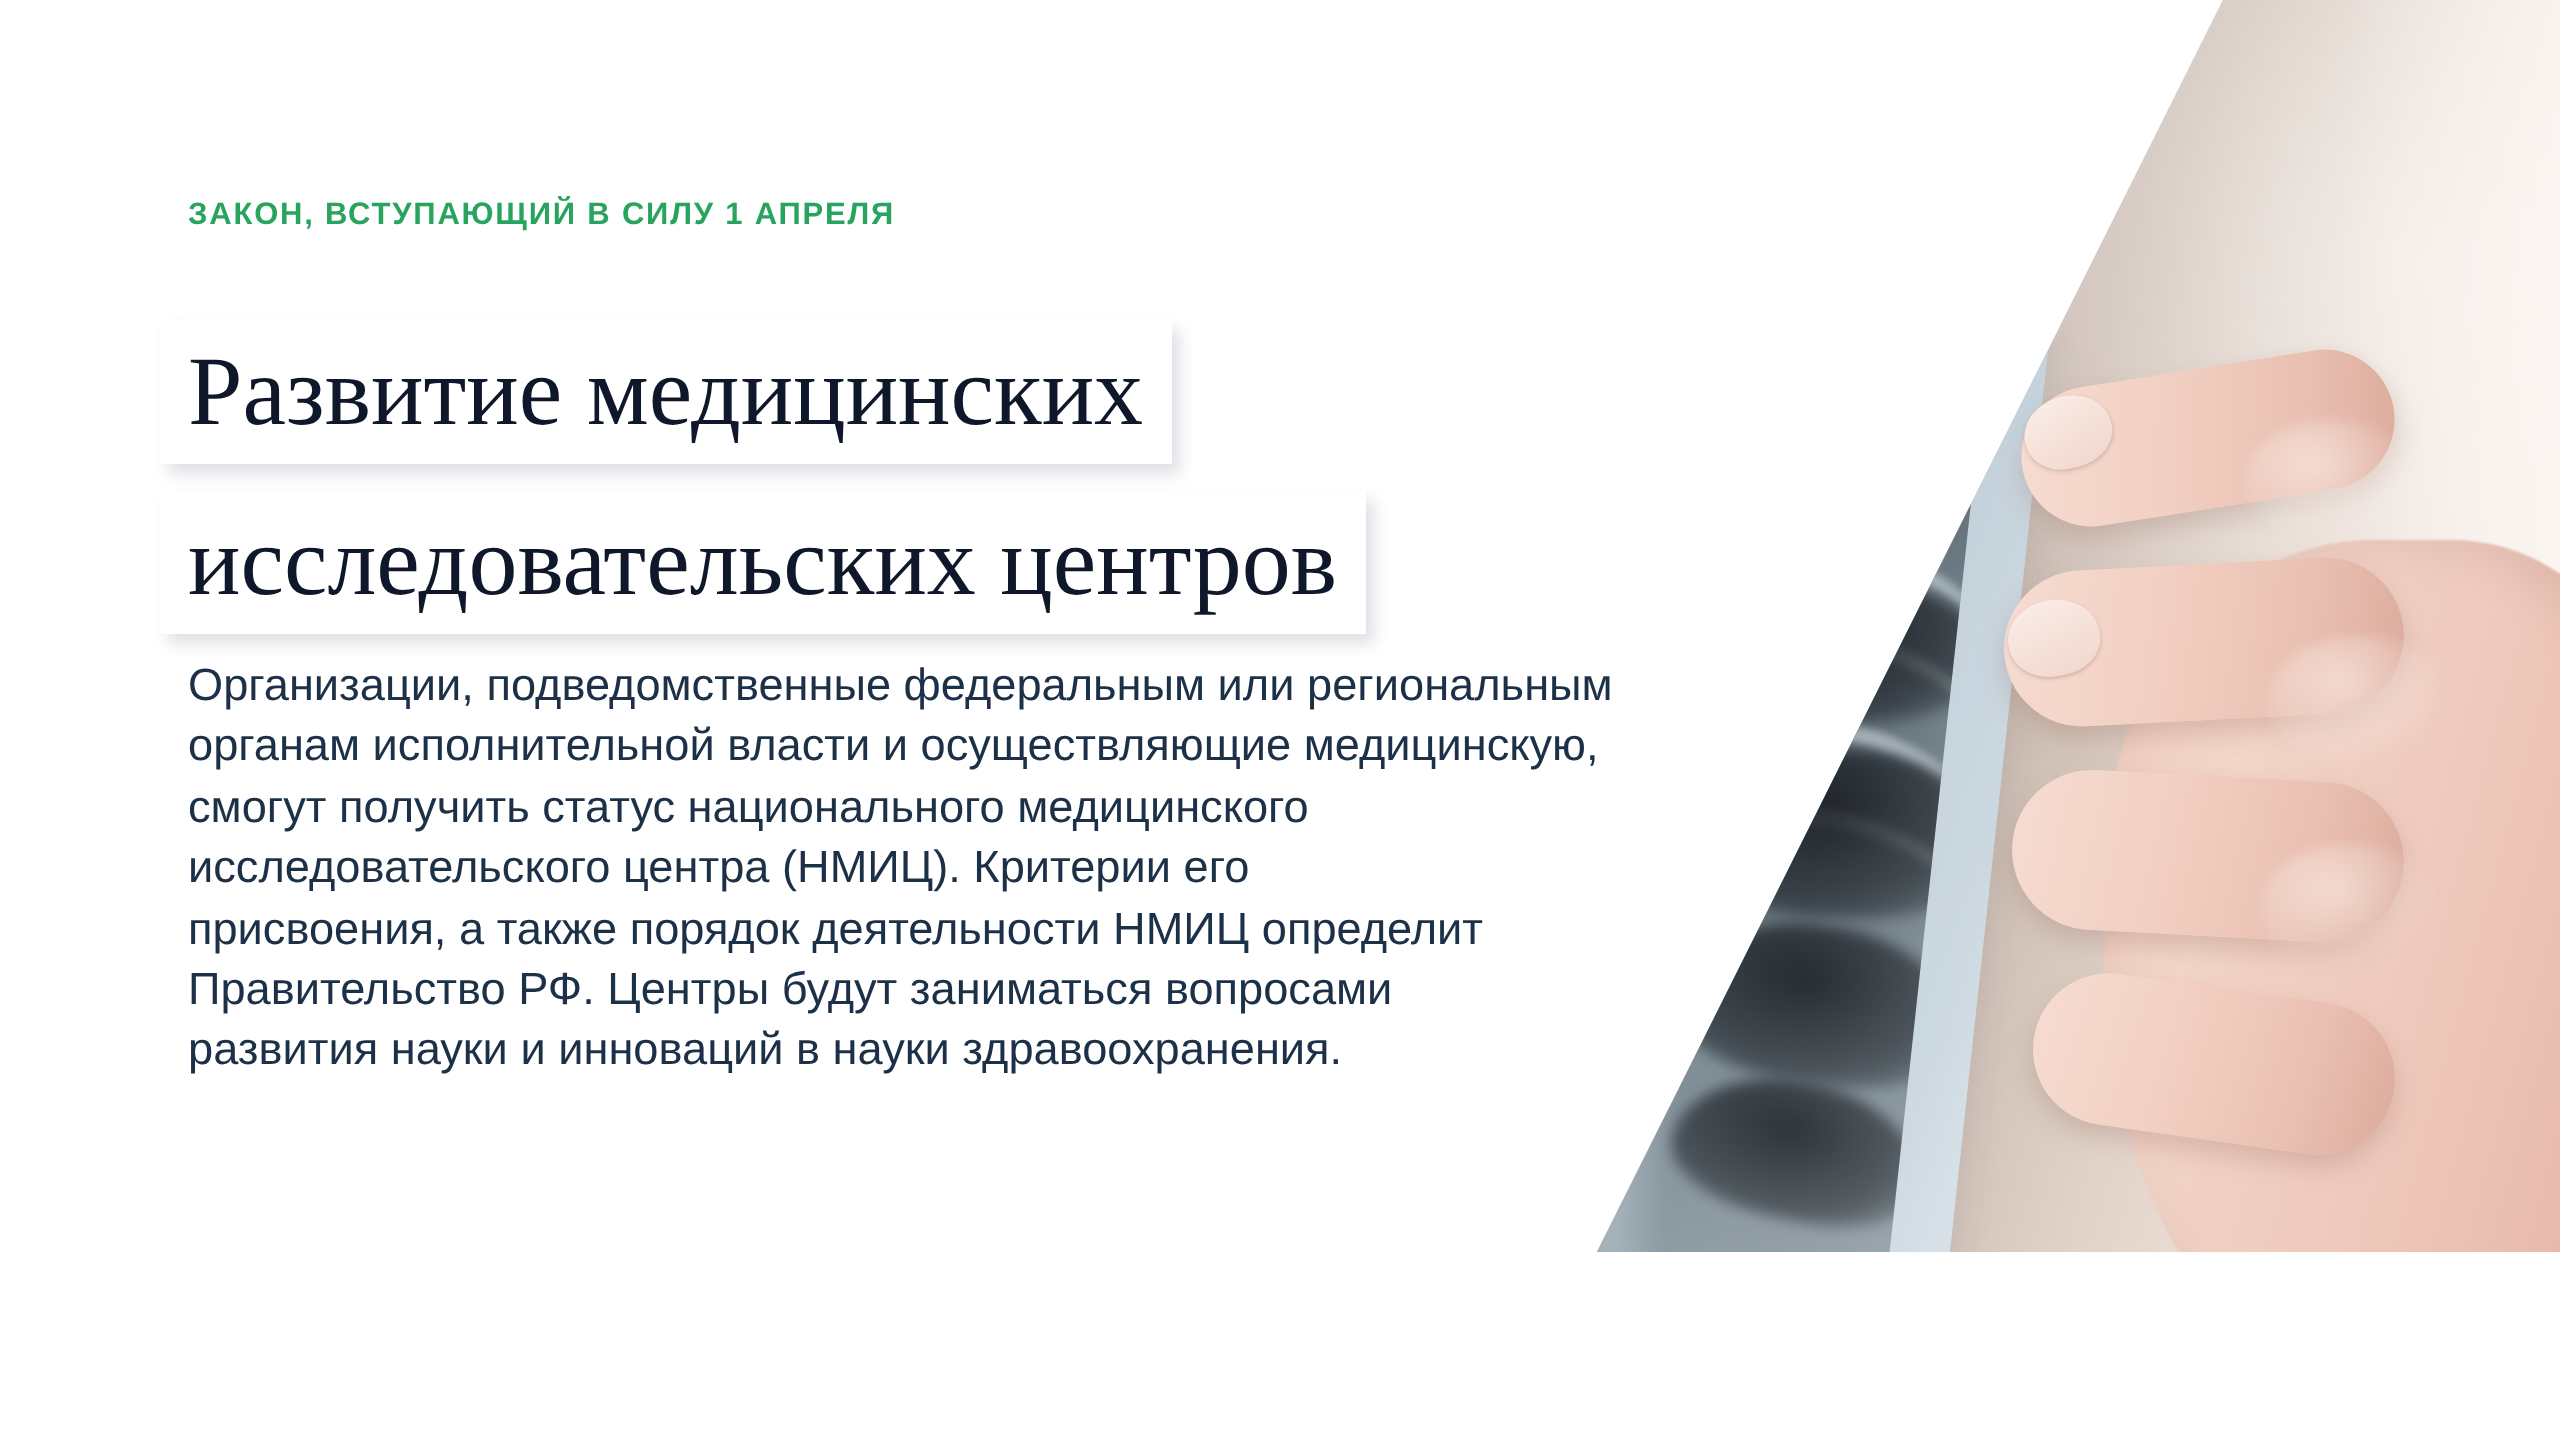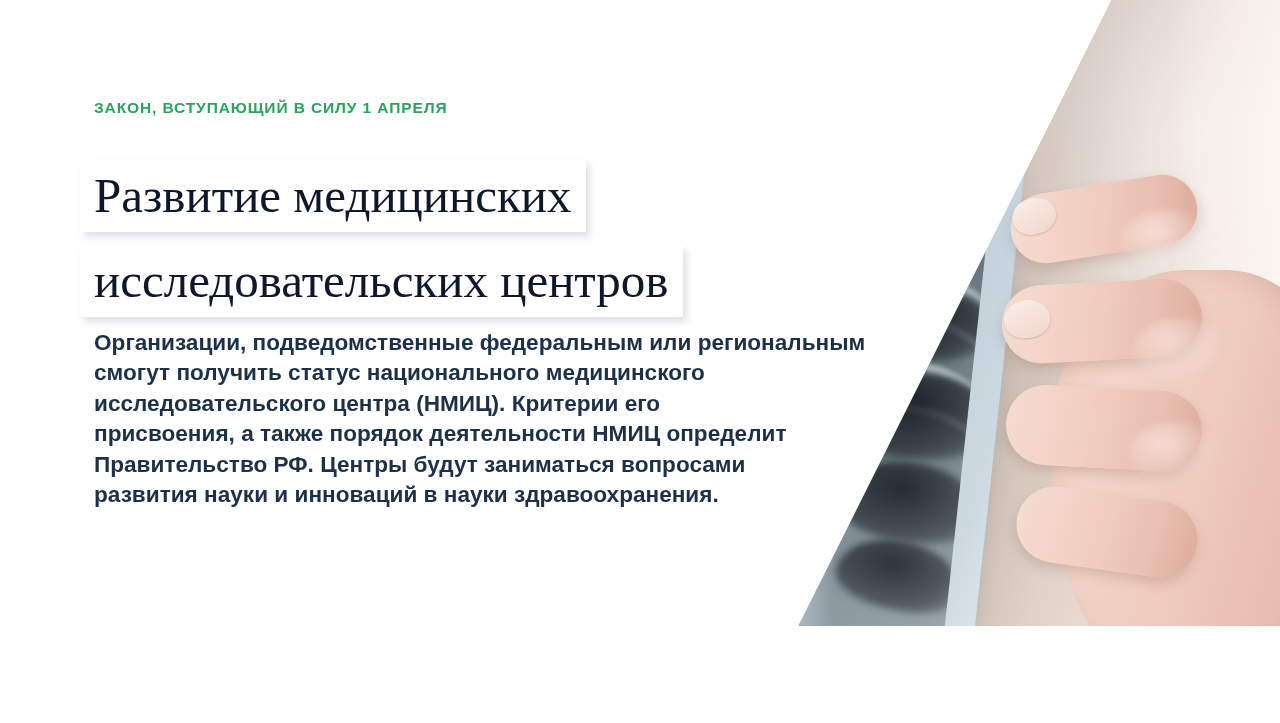--- a/index.html
+++ b/index.html
@@ -141,21 +141,21 @@
     font-size:49px;line-height:1;font-weight:400;
     padding:11px 14px 12px 14px;
     box-shadow:4px 5px 7px rgba(80,90,110,.18);
     width:max-content;
   }
   .title-line + .title-line{margin-top:13px;font-family:Liberation Serif, serif;}
 
   .body-text{
     position:absolute;left:94px;top:328px;width:890px;
     color:#1c3148;
-    font-size:22.6px;line-height:30.4px;font-weight:700;
+    font-size:22.6px;line-height:30.4px;font-weight:400;
     font-stretch:condensed;
   }
   .body-text p{margin:0;}
 
   .handle{
     position:absolute;left:95px;top:673px;
     color:#1d4ed8;font-size:24px;font-weight:400;letter-spacing:.2px;
   }
 </style>
 </head>
@@ -219,20 +219,21 @@
 
   <div class="eyebrow">ЗАКОН, ВСТУПАЮЩИЙ В СИЛУ 1 АПРЕЛЯ</div>
 
   <div class="title-wrap">
     <span class="title-line">Развитие медицинских</span>
     <span class="title-line">исследовательских центров</span>
   </div>
 
   <div class="body-text">
     <p>Организации, подведомственные федеральным или региональным</p>
+    <p>органам исполнительной власти и осуществляющие медицинскую,</p>
     <p>смогут получить статус национального медицинского</p>
     <p>исследовательского центра (НМИЦ). Критерии его</p>
     <p>присвоения, а также порядок деятельности НМИЦ определит</p>
     <p>Правительство РФ. Центры будут заниматься вопросами</p>
     <p>развития науки и инноваций в науки здравоохранения.</p>
   </div>
 
   <div class="handle">@vv_volodin</div>
 </div>
 

